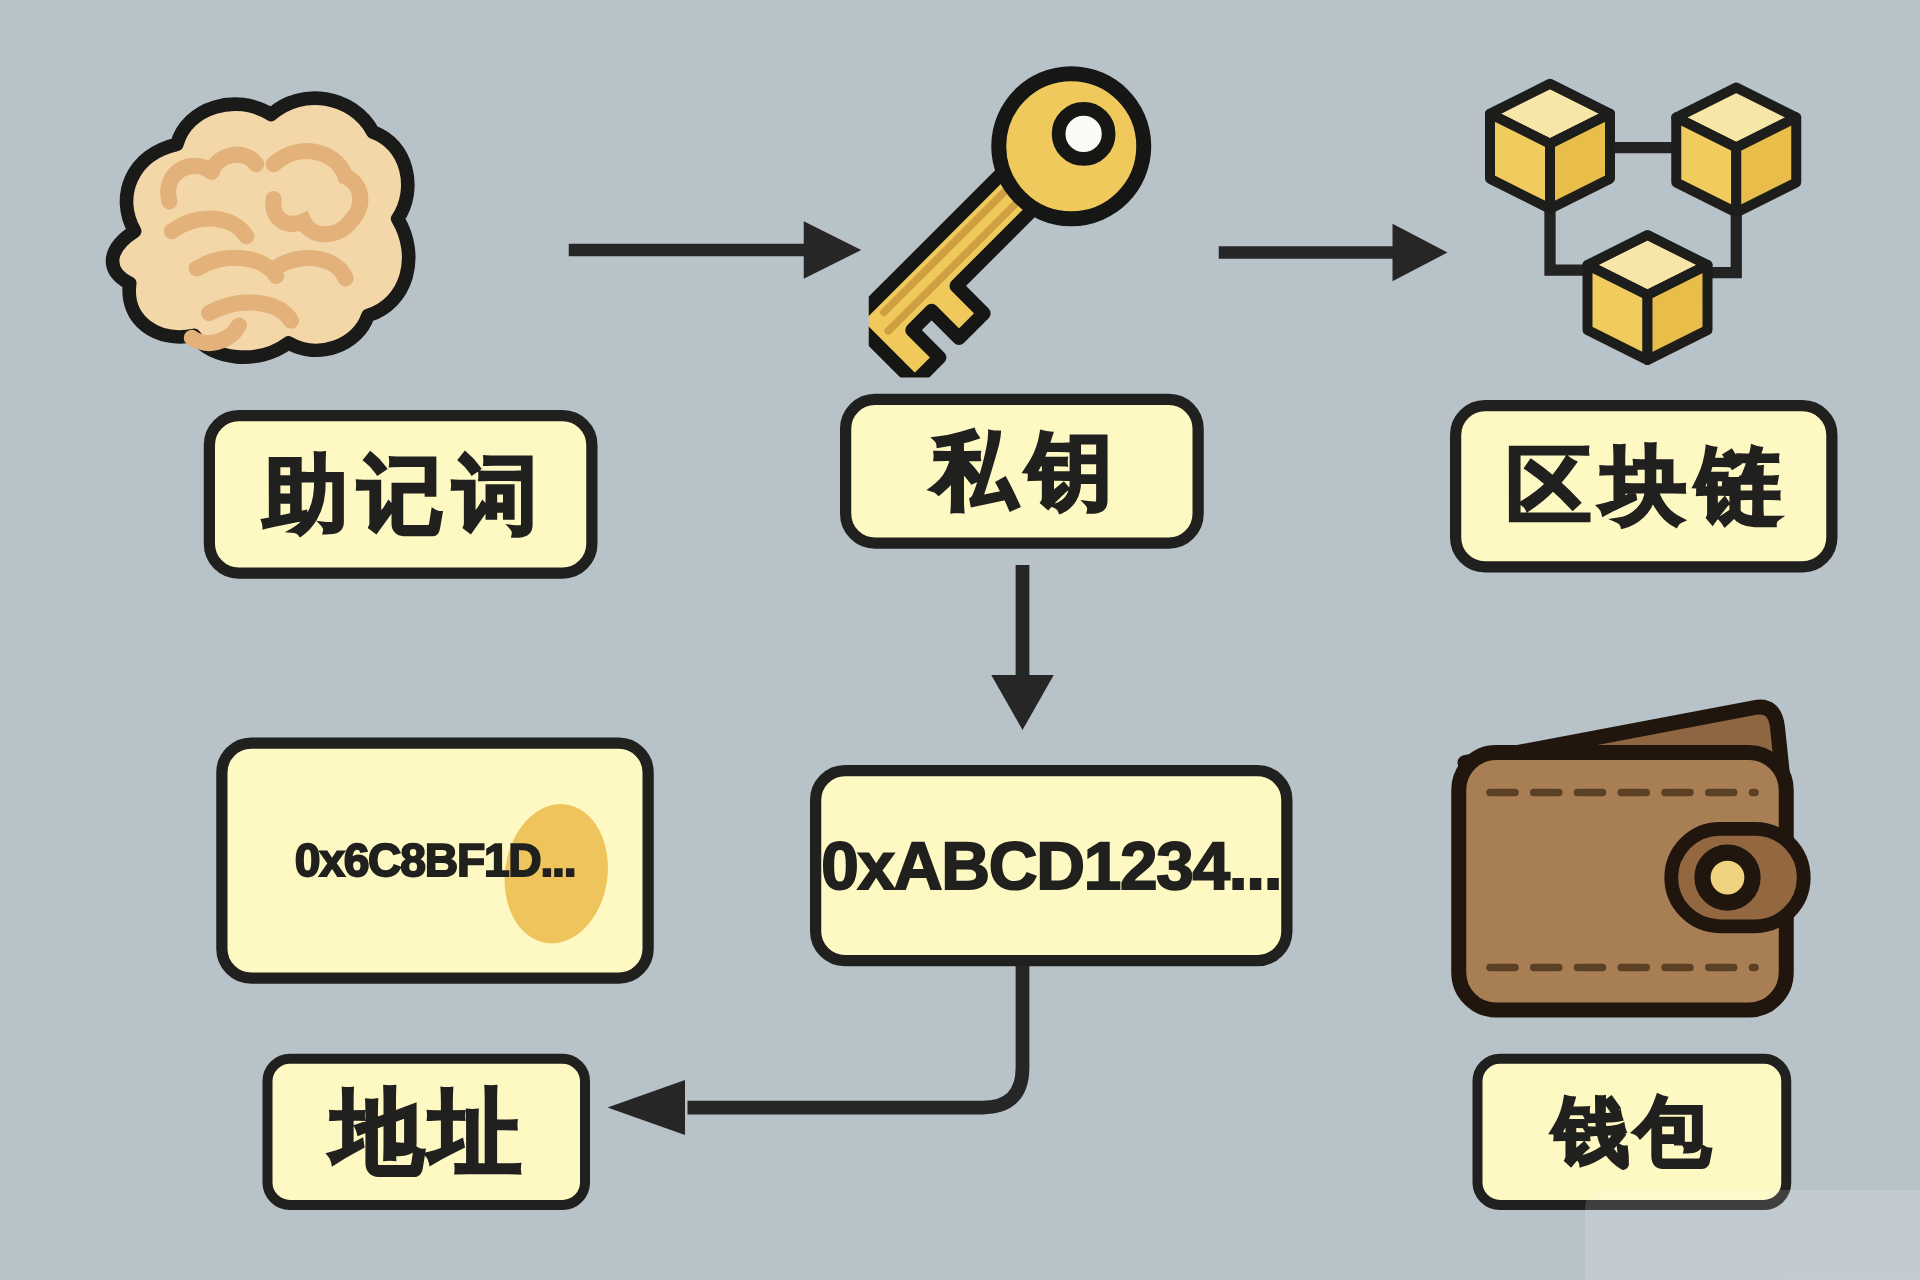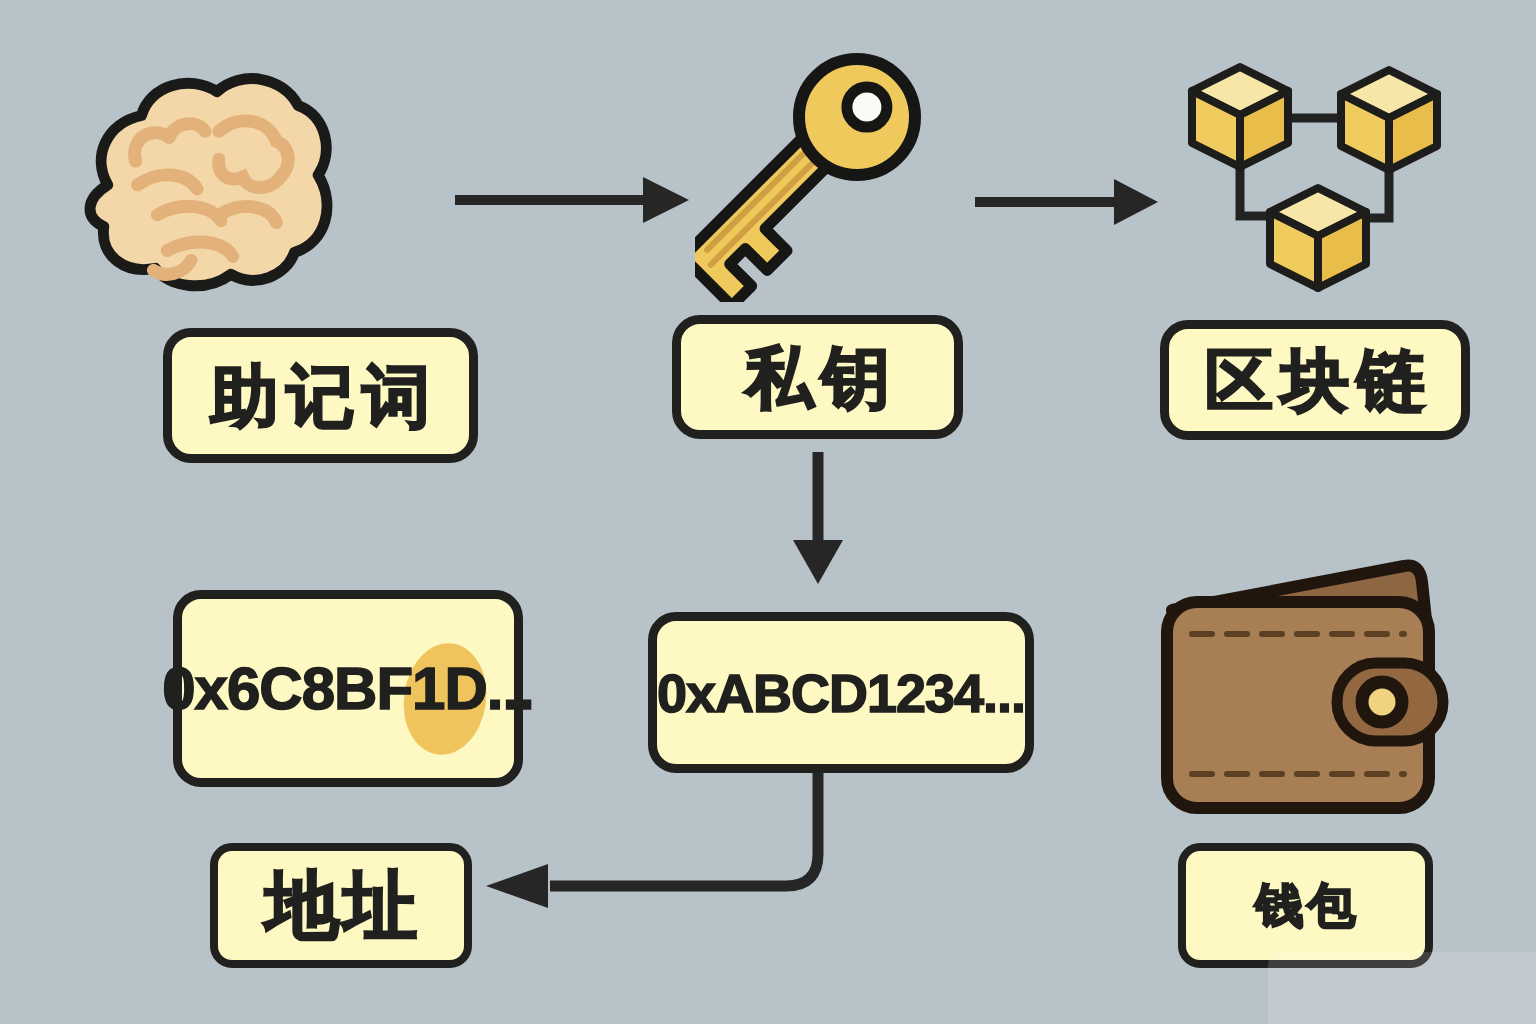--- a/index.html
+++ b/index.html
@@ -142,36 +142,36 @@
   </svg>
 
   <div class="node-box" style="left:163px;top:328px;width:315px;height:135px;">
     <span class="cn-label" style="font-size:68px;">助记词</span>
   </div>
 
   <div class="node-box" style="left:672px;top:315px;width:291px;height:124px;">
     <span class="cn-label" style="font-size:68px;">私钥</span>
   </div>
 
-  <div class="node-box" style="left:1160px;top:320px;width:310px;height:120px;">
+  <div class="node-box" style="left:1160px;top:320px;width:310px;height:138px;">
     <span class="cn-label" style="font-size:68px;">区块链</span>
   </div>
 
   <div class="node-box" style="left:173px;top:590px;width:350px;height:197px;">
     <span class="blob" style="left:222px;top:44px;width:82px;height:112px;"></span>
-    <span class="hex-label" style="font-size:60px;">0x6C8BF1D...</span>
+    <span class="hex-label" style="font-size:37px;">0x6C8BF1D...</span>
   </div>
 
   <div class="node-box" style="left:648px;top:612px;width:386px;height:161px;">
     <span class="hex-label" style="font-size:54px;">0xABCD1234...</span>
   </div>
 
   <div class="node-box" style="left:210px;top:843px;width:262px;height:125px;border-width:8px;border-radius:22px;">
     <span class="cn-label" style="font-size:74px;letter-spacing:4px;text-indent:4px;">地址</span>
   </div>
 
   <div class="node-box" style="left:1178px;top:843px;width:255px;height:125px;border-width:8px;border-radius:22px;">
-    <span class="cn-label" style="font-size:48px;letter-spacing:4px;text-indent:4px;">钱包</span>
+    <span class="cn-label" style="font-size:61px;letter-spacing:4px;text-indent:4px;">钱包</span>
   </div>
 
   <div class="watermark" style="left:1268px;top:952px;width:268px;height:72px;"></div>
 
 </div>
 
 </body></html>

